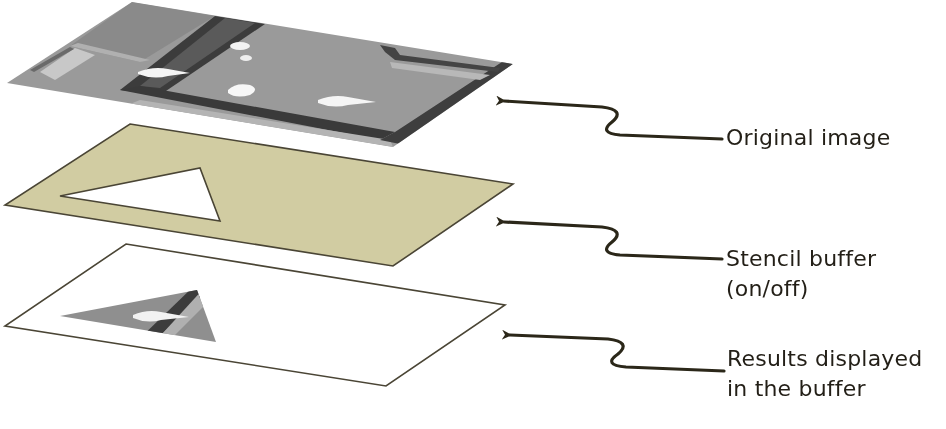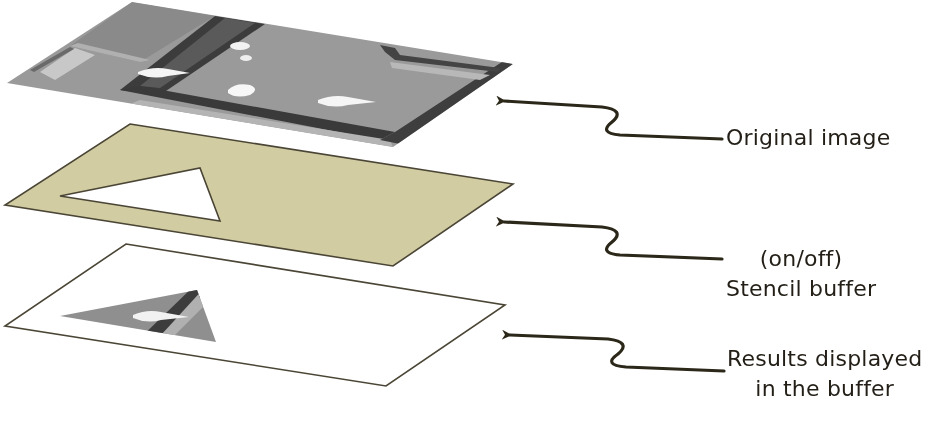--- a/index.html
+++ b/index.html
@@ -1,20 +1,20 @@
 <!DOCTYPE html>
 <html><head>
 <meta charset="utf-8">
 <style>
   html, body { margin: 0; padding: 0; background: #ffffff; }
   body { width: 946px; height: 429px; position: relative; overflow: hidden;
          font-family: "DejaVu Sans", "Liberation Sans", sans-serif; }
   svg.stage { position: absolute; left: 0; top: 0; }
   .label { position: absolute; color: #231f17; font-size: 22px; line-height: 30px;
-           font-family: "DejaVu Sans", "Liberation Sans", sans-serif; letter-spacing: 0.2px; text-align: center; }
+           font-family: "DejaVu Sans", "Liberation Sans", sans-serif; letter-spacing: 0.2px; }
 </style>
 </head>
 <body>
 
 <svg class="stage" width="946" height="429" viewBox="0 0 946 429">
   <defs>
     <clipPath id="topClip">
       <polygon points="132,2 513,64 393,147 7,83"></polygon>
     </clipPath>
     <clipPath id="triClip">
@@ -72,20 +72,20 @@
   <path d="M722,139 L620,135 Q598,133 612,122 Q626,110 602,107 L504,101" fill="none" stroke="#2b2719" stroke-width="3.2" stroke-linecap="round" marker-end="url(#arrowHead)"></path>
   <path d="M722,259 L620,255 Q598,253 612,242 Q626,230 602,227 L504,222" fill="none" stroke="#2b2719" stroke-width="3.2" stroke-linecap="round" marker-end="url(#arrowHead)"></path>
   <path d="M724,371 L626,367 Q602,365 618,354 Q632,342 608,339 L510,335" fill="none" stroke="#2b2719" stroke-width="3.2" stroke-linecap="round" marker-end="url(#arrowHead)"></path>
 </svg>
 
 <div class="label" style="left:726px; top:123px;">
   <span>Original image</span>
 </div>
 
 <div class="label" style="left:726px; top:244px;">
+  <div>Stencil buffer</div>
   <div>(on/off)</div>
-  <div>Stencil buffer</div>
 </div>
 
 <div class="label" style="left:727px; top:344px;">
   <div>Results displayed</div>
   <div>in the buffer</div>
 </div>
 
 </body></html>

